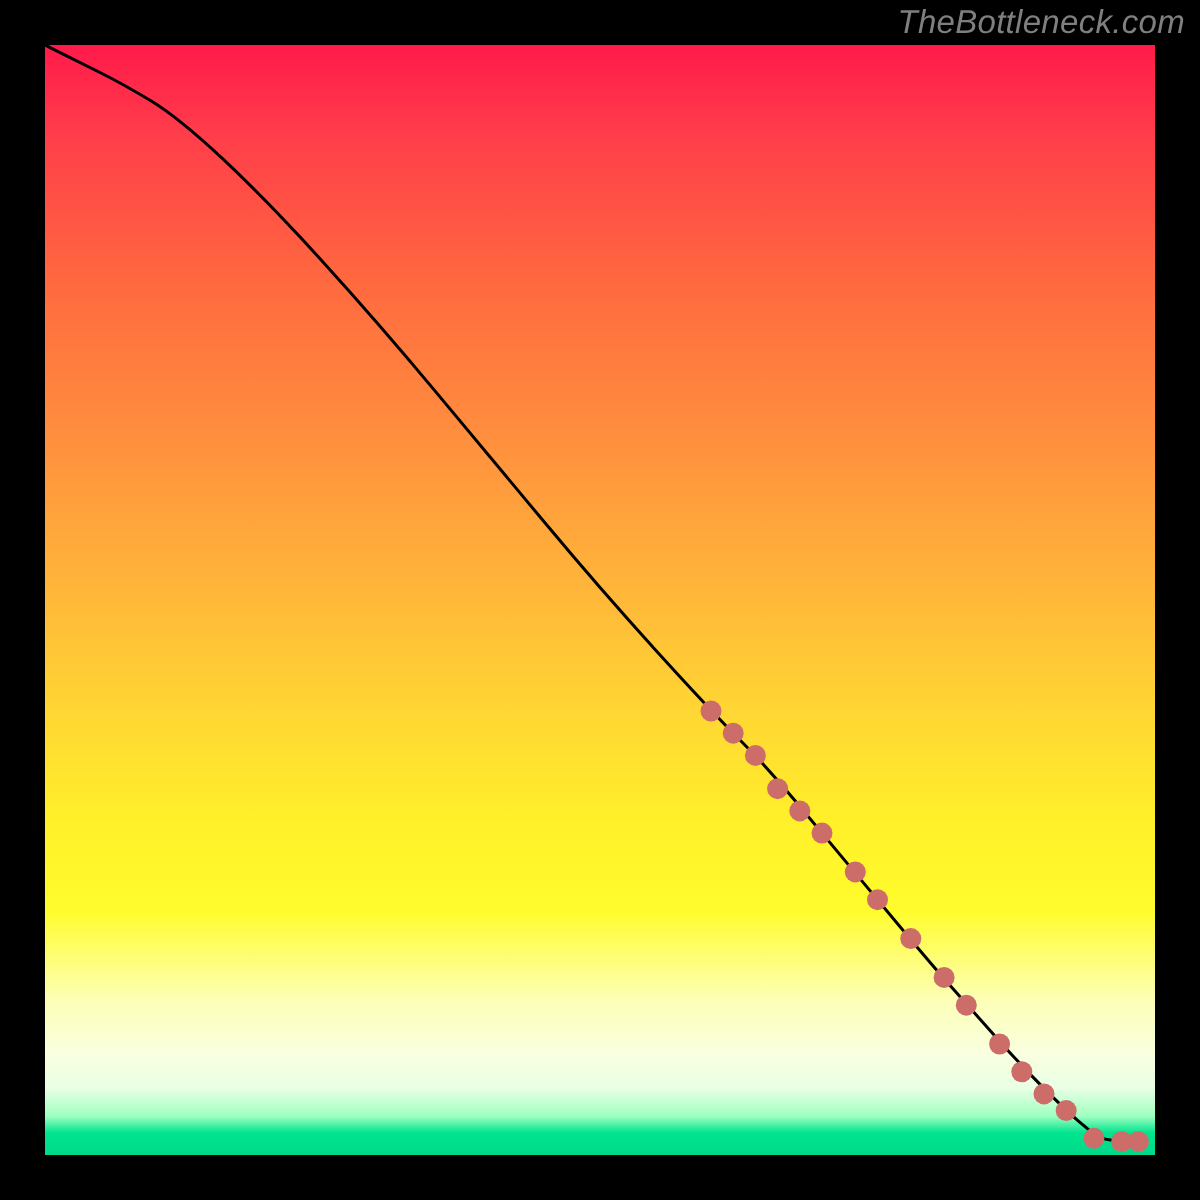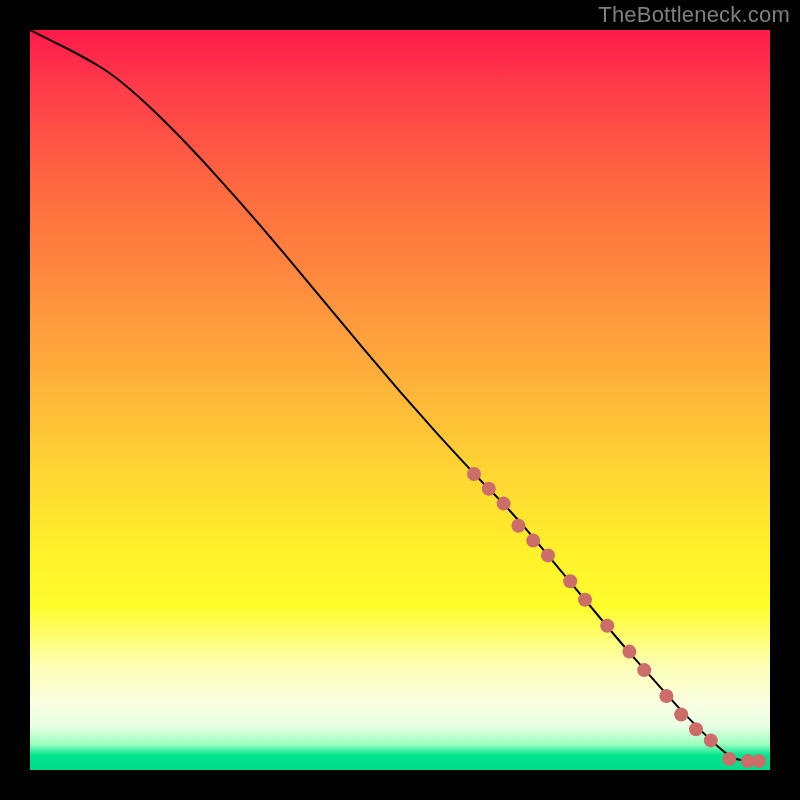--- a/index.html
+++ b/index.html
@@ -9,20 +9,21 @@
     height: 800px;
     background: #000;
     overflow: hidden;
     font-family: Arial, Helvetica, sans-serif;
   }
   .stage {
     position: relative;
     width: 800px;
     height: 800px;
     background: #000;
+    font-style: italic;
   }
   .watermark {
     position: absolute;
     top: 2px;
     right: 10px;
     color: #7f7f7f;
     font-size: 22px;
     font-weight: 500;
     letter-spacing: 0.2px;
     z-index: 3;

